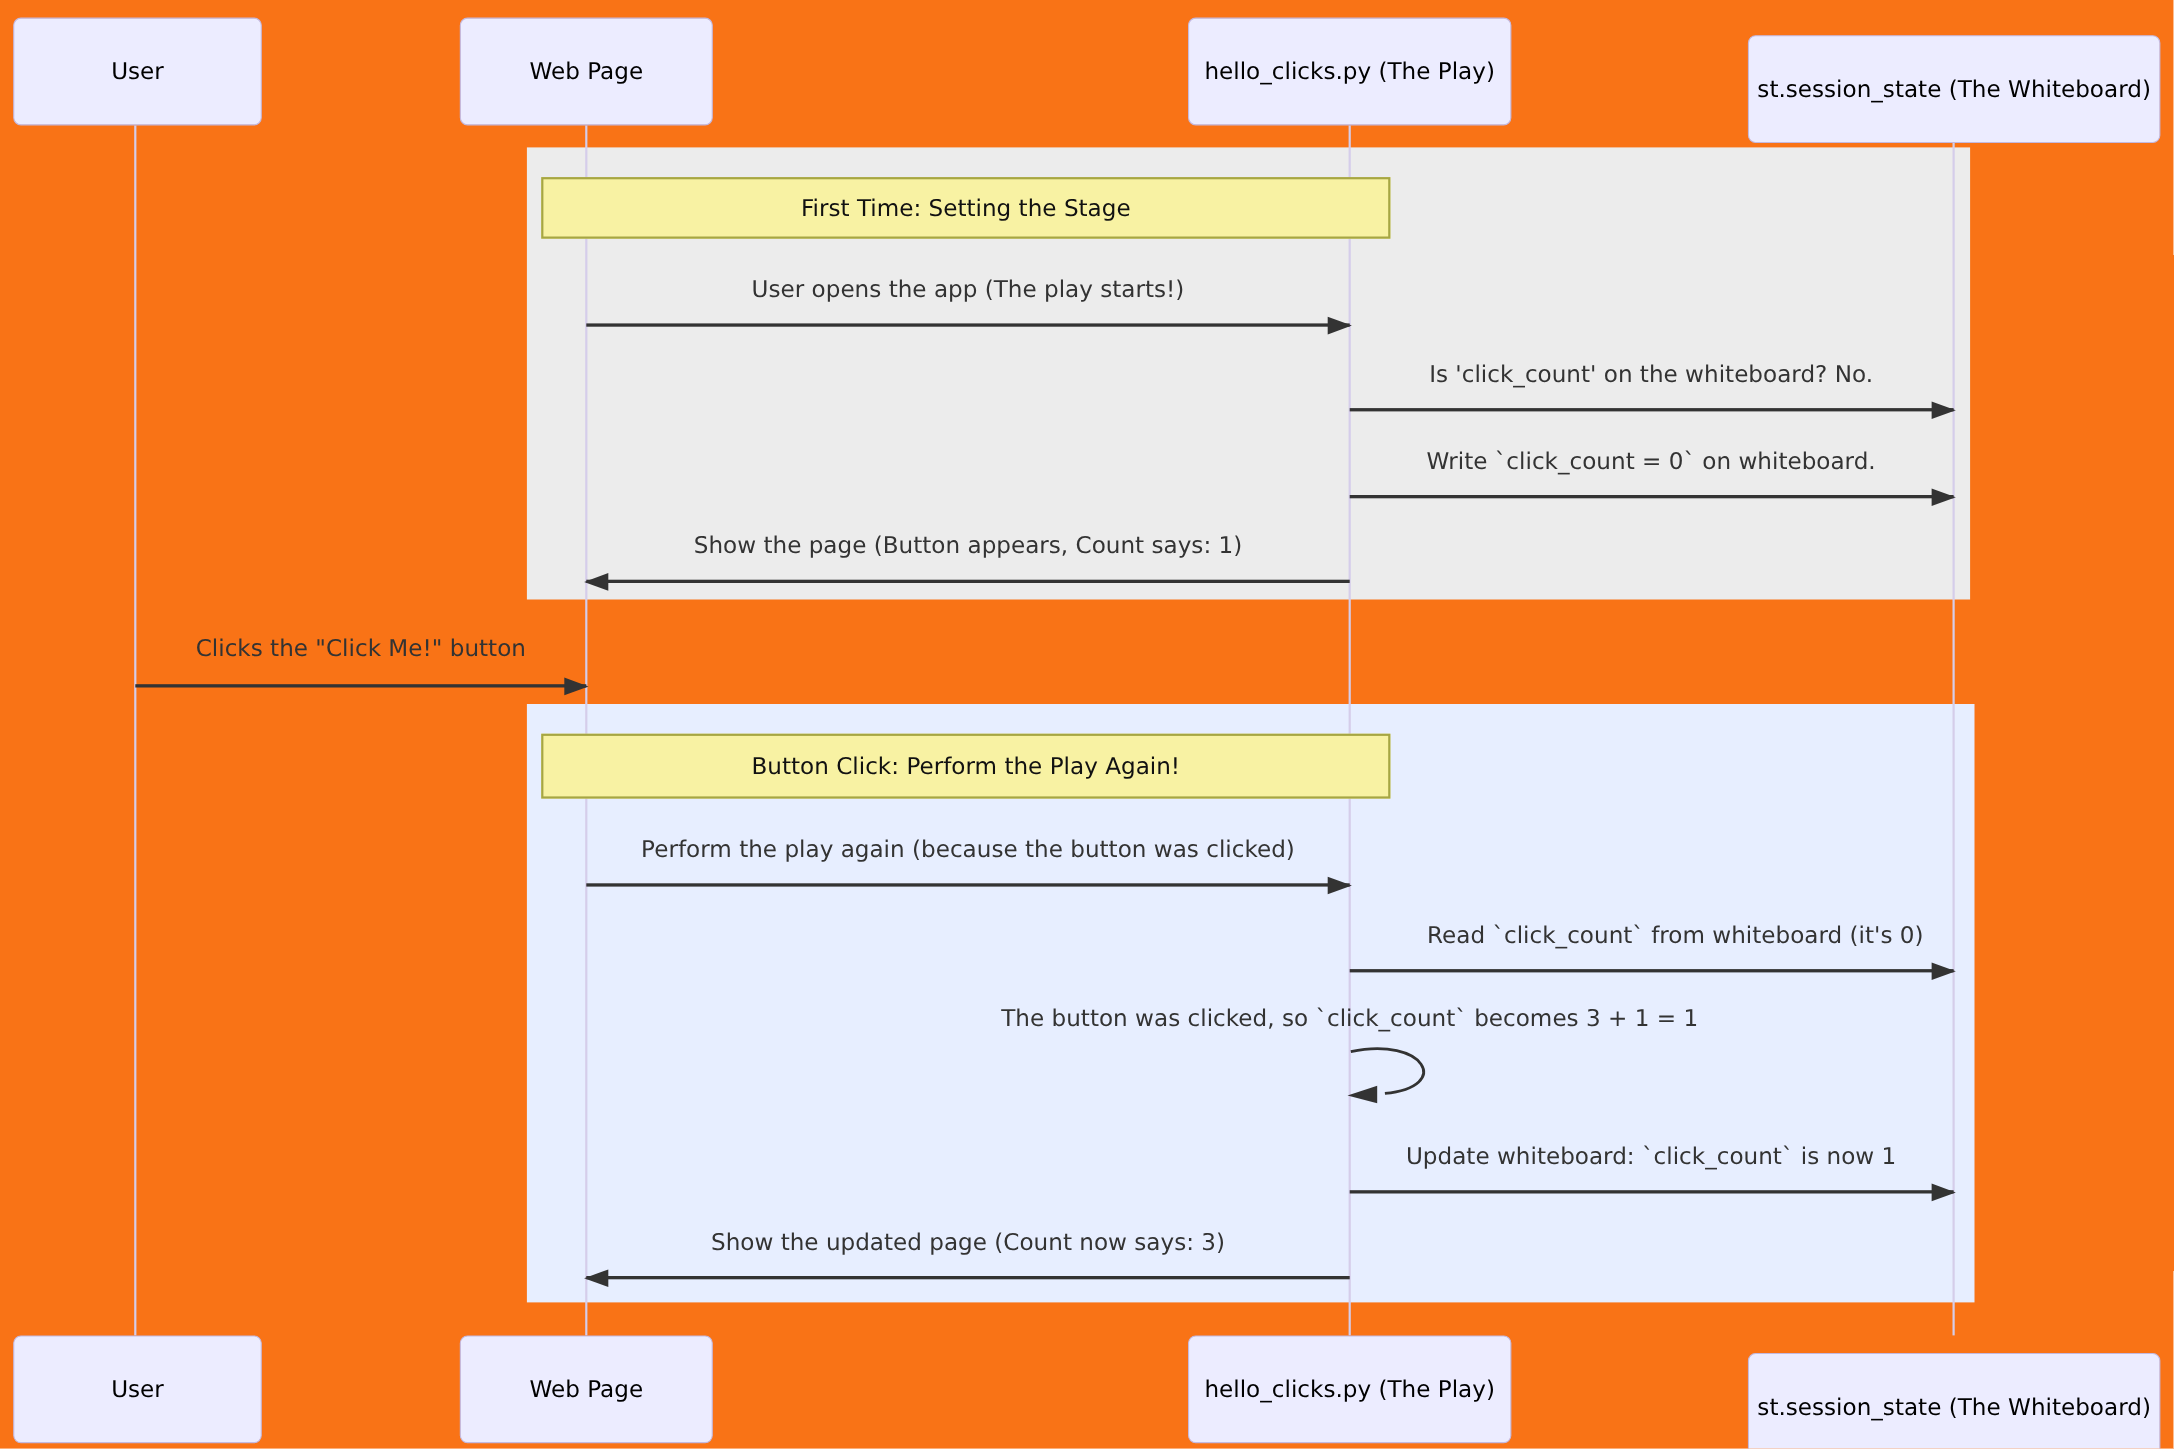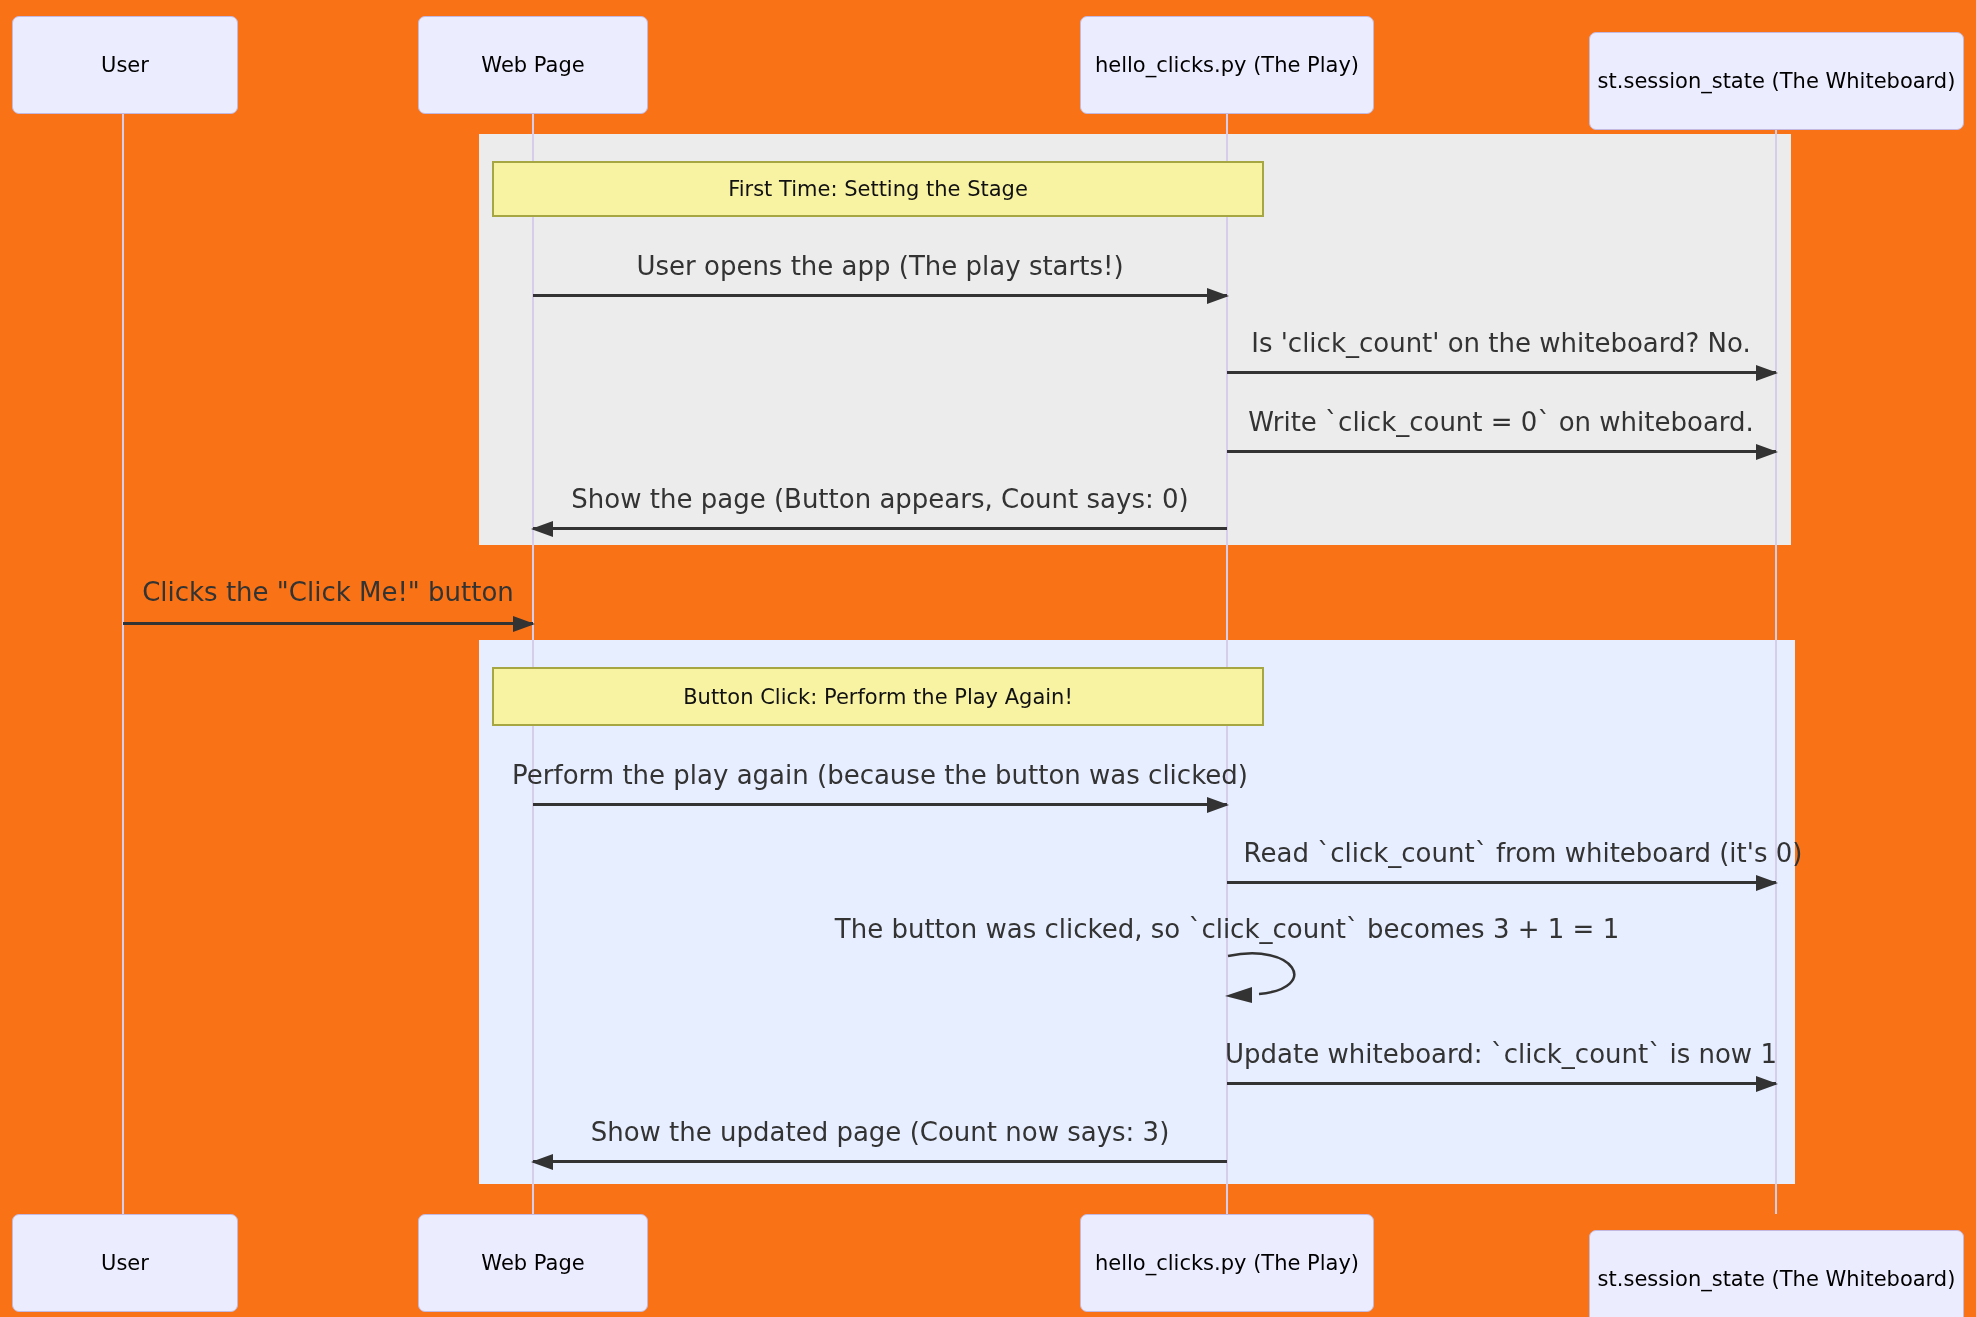--- a/index.html
+++ b/index.html
@@ -114,21 +114,21 @@
   .a6  { left: 533px;  top: 803px;  width: 694px; }
   .a7  { left: 1227px; top: 881px;  width: 549px; }
   .a9  { left: 1227px; top: 1082px; width: 549px; }
   .a10 { left: 533px;  top: 1160px; width: 694px; }
 
   
   .msg {
     position: absolute;
     transform: translateX(-50%);
     white-space: nowrap;
-    font-size: 26px;
+    font-size: 21px;
     color: #333333;
     z-index: 5;
   }
   .m1  { left: 880px;  top: 251px; }
   .m2  { left: 1501px; top: 328px; }
   .m3  { left: 1501px; top: 407px; }
   .m4  { left: 880px;  top: 484px; }
   .m5  { left: 328px;  top: 577px; }
   .m6  { left: 880px;  top: 760px; }
   .m7  { left: 1501px; top: 838px; margin-left: 22px; }
@@ -185,21 +185,21 @@
   <div class="note n1">
       <span>First Time: Setting the Stage</span>
     </div>
   <div class="note n2">
       <span>Button Click: Perform the Play Again!</span>
     </div>
 
   <div class="msg m1">User opens the app (The play starts!)</div>
   <div class="msg m2">Is 'click_count' on the whiteboard? No.</div>
   <div class="msg m3">Write `click_count = 0` on whiteboard.</div>
-  <div class="msg m4">Show the page (Button appears, Count says: 0)</div>
+  <div class="msg m4">Show the page (Button appears, Count says: 1)</div>
   <div class="msg m5">Clicks the "Click Me!" button</div>
   <div class="msg m6">Perform the play again (because the button was clicked)</div>
   <div class="msg m7">Read `click_count` from whiteboard (it's 0)</div>
   <div class="msg m8">The button was clicked, so `click_count` becomes 3 + 1 = 1</div>
   <div class="msg m9">Update whiteboard: `click_count` is now 1</div>
   <div class="msg m10">Show the updated page (Count now says: 3)</div>
 
   <div class="arrow a1">
       <div class="head-right"></div>
     </div>

